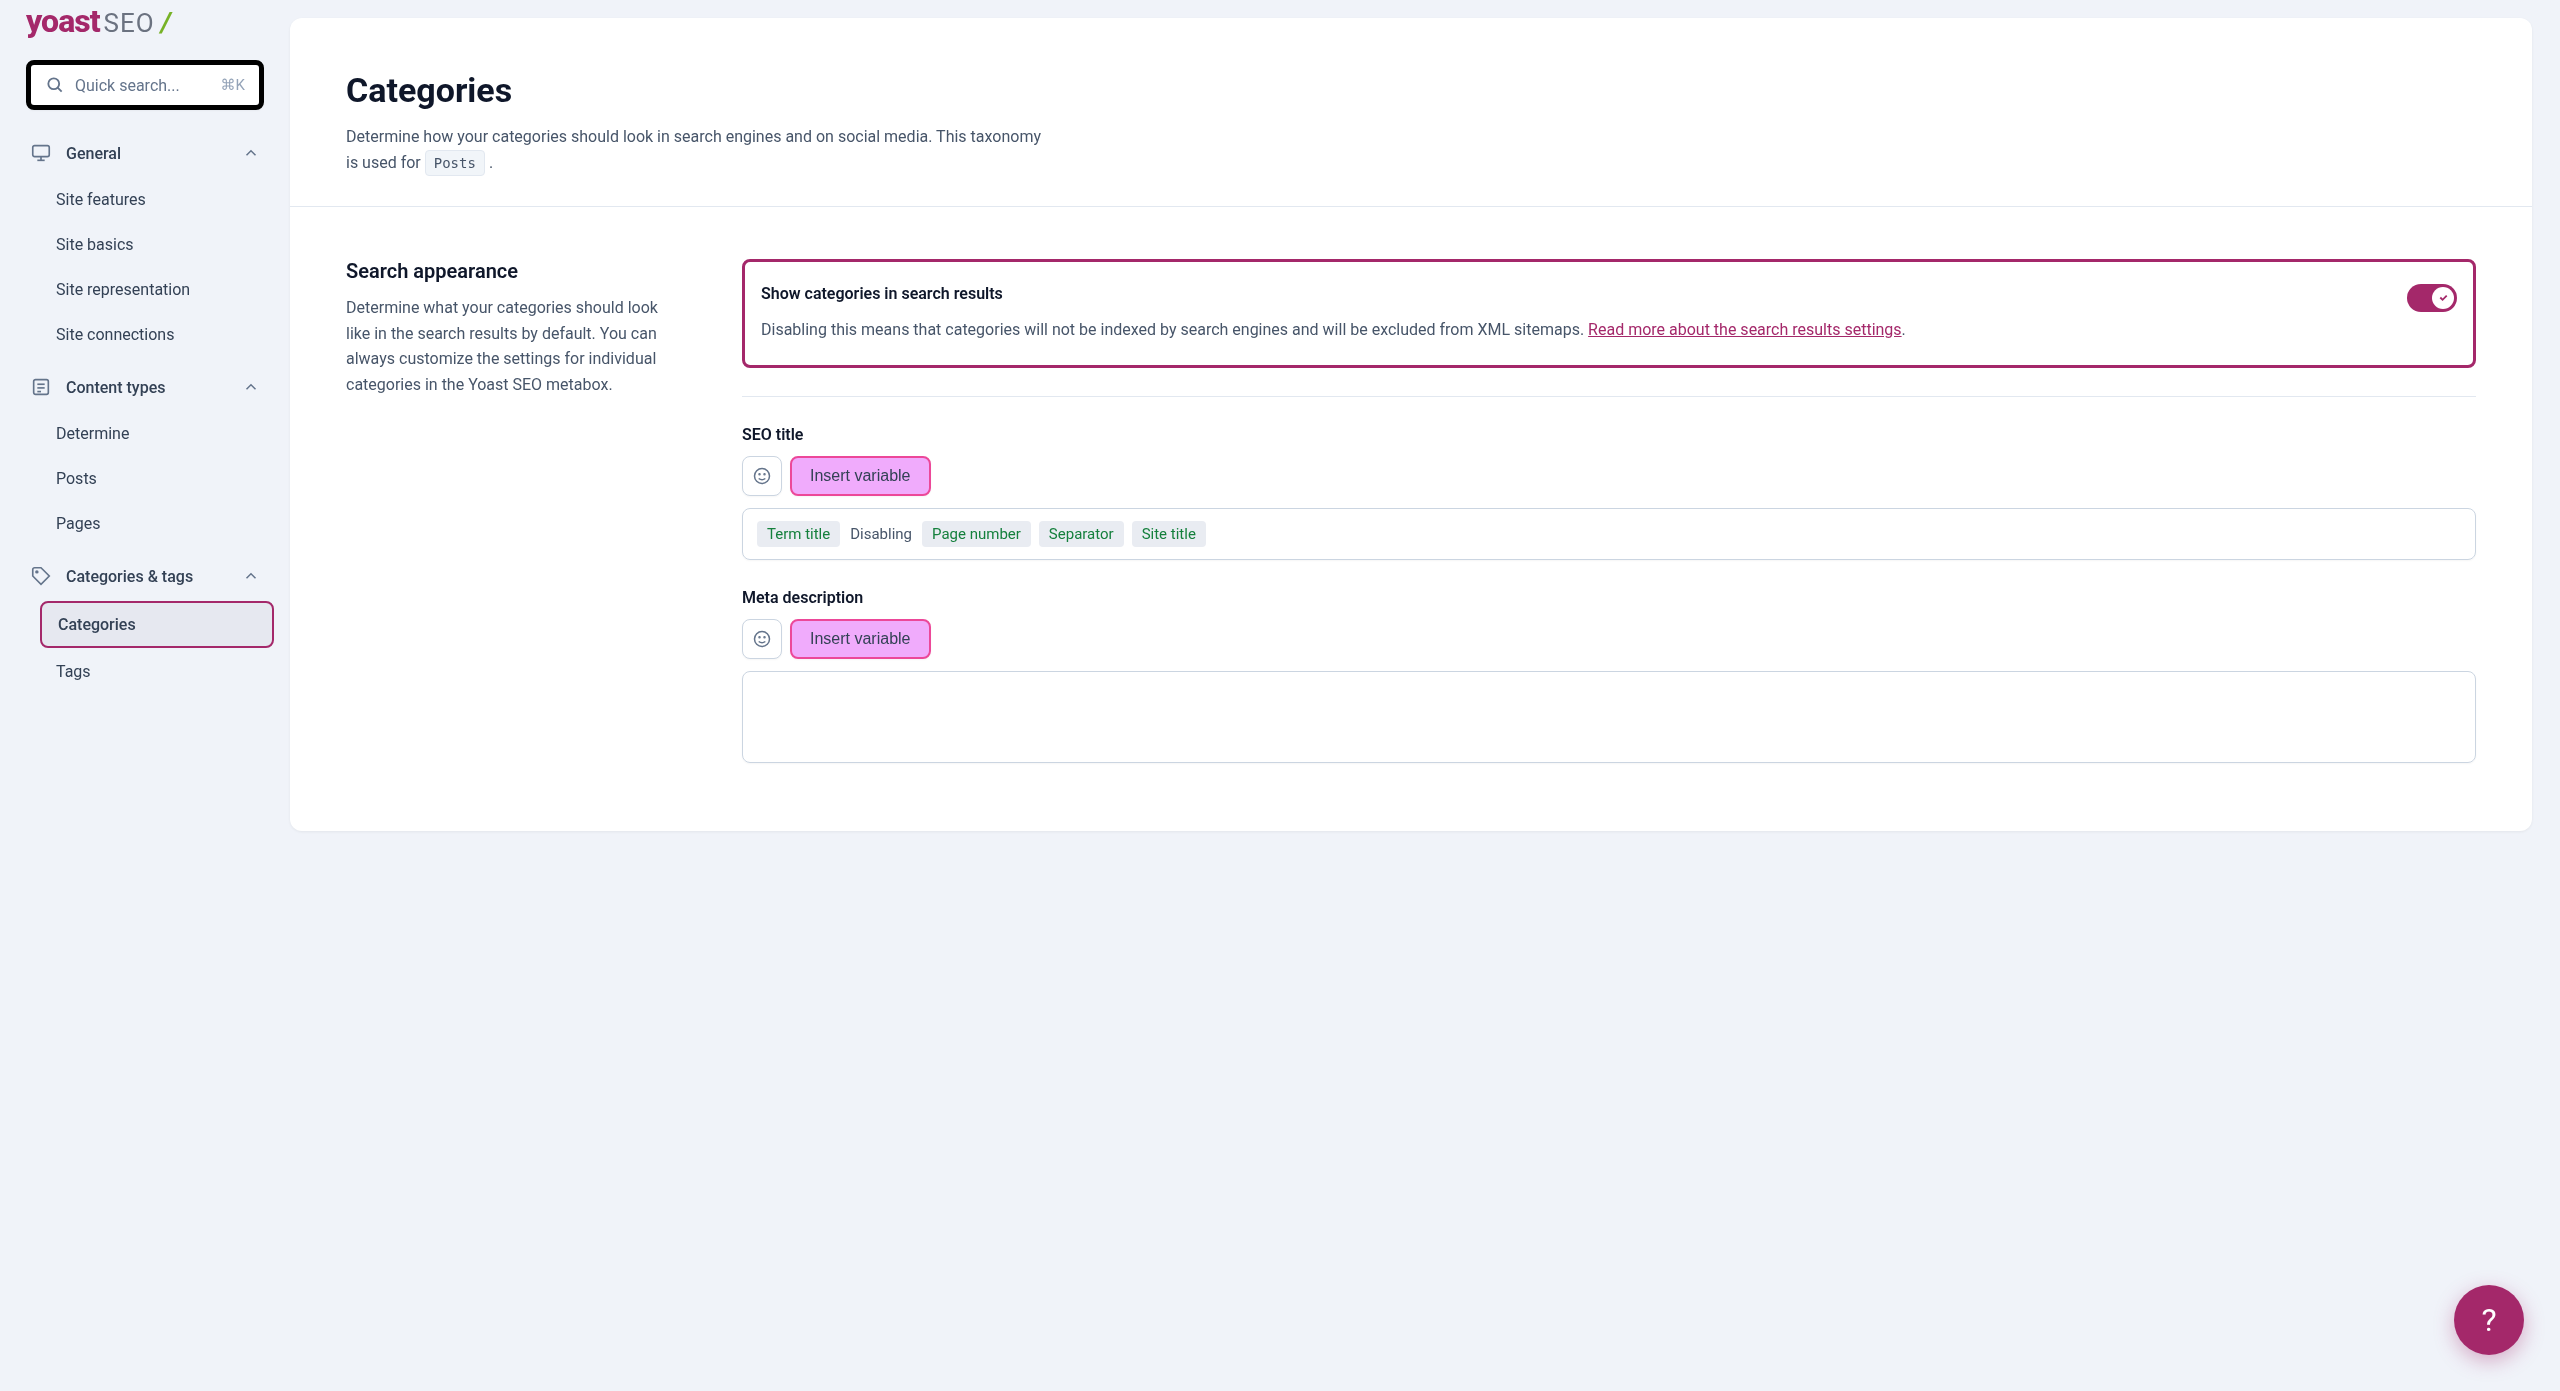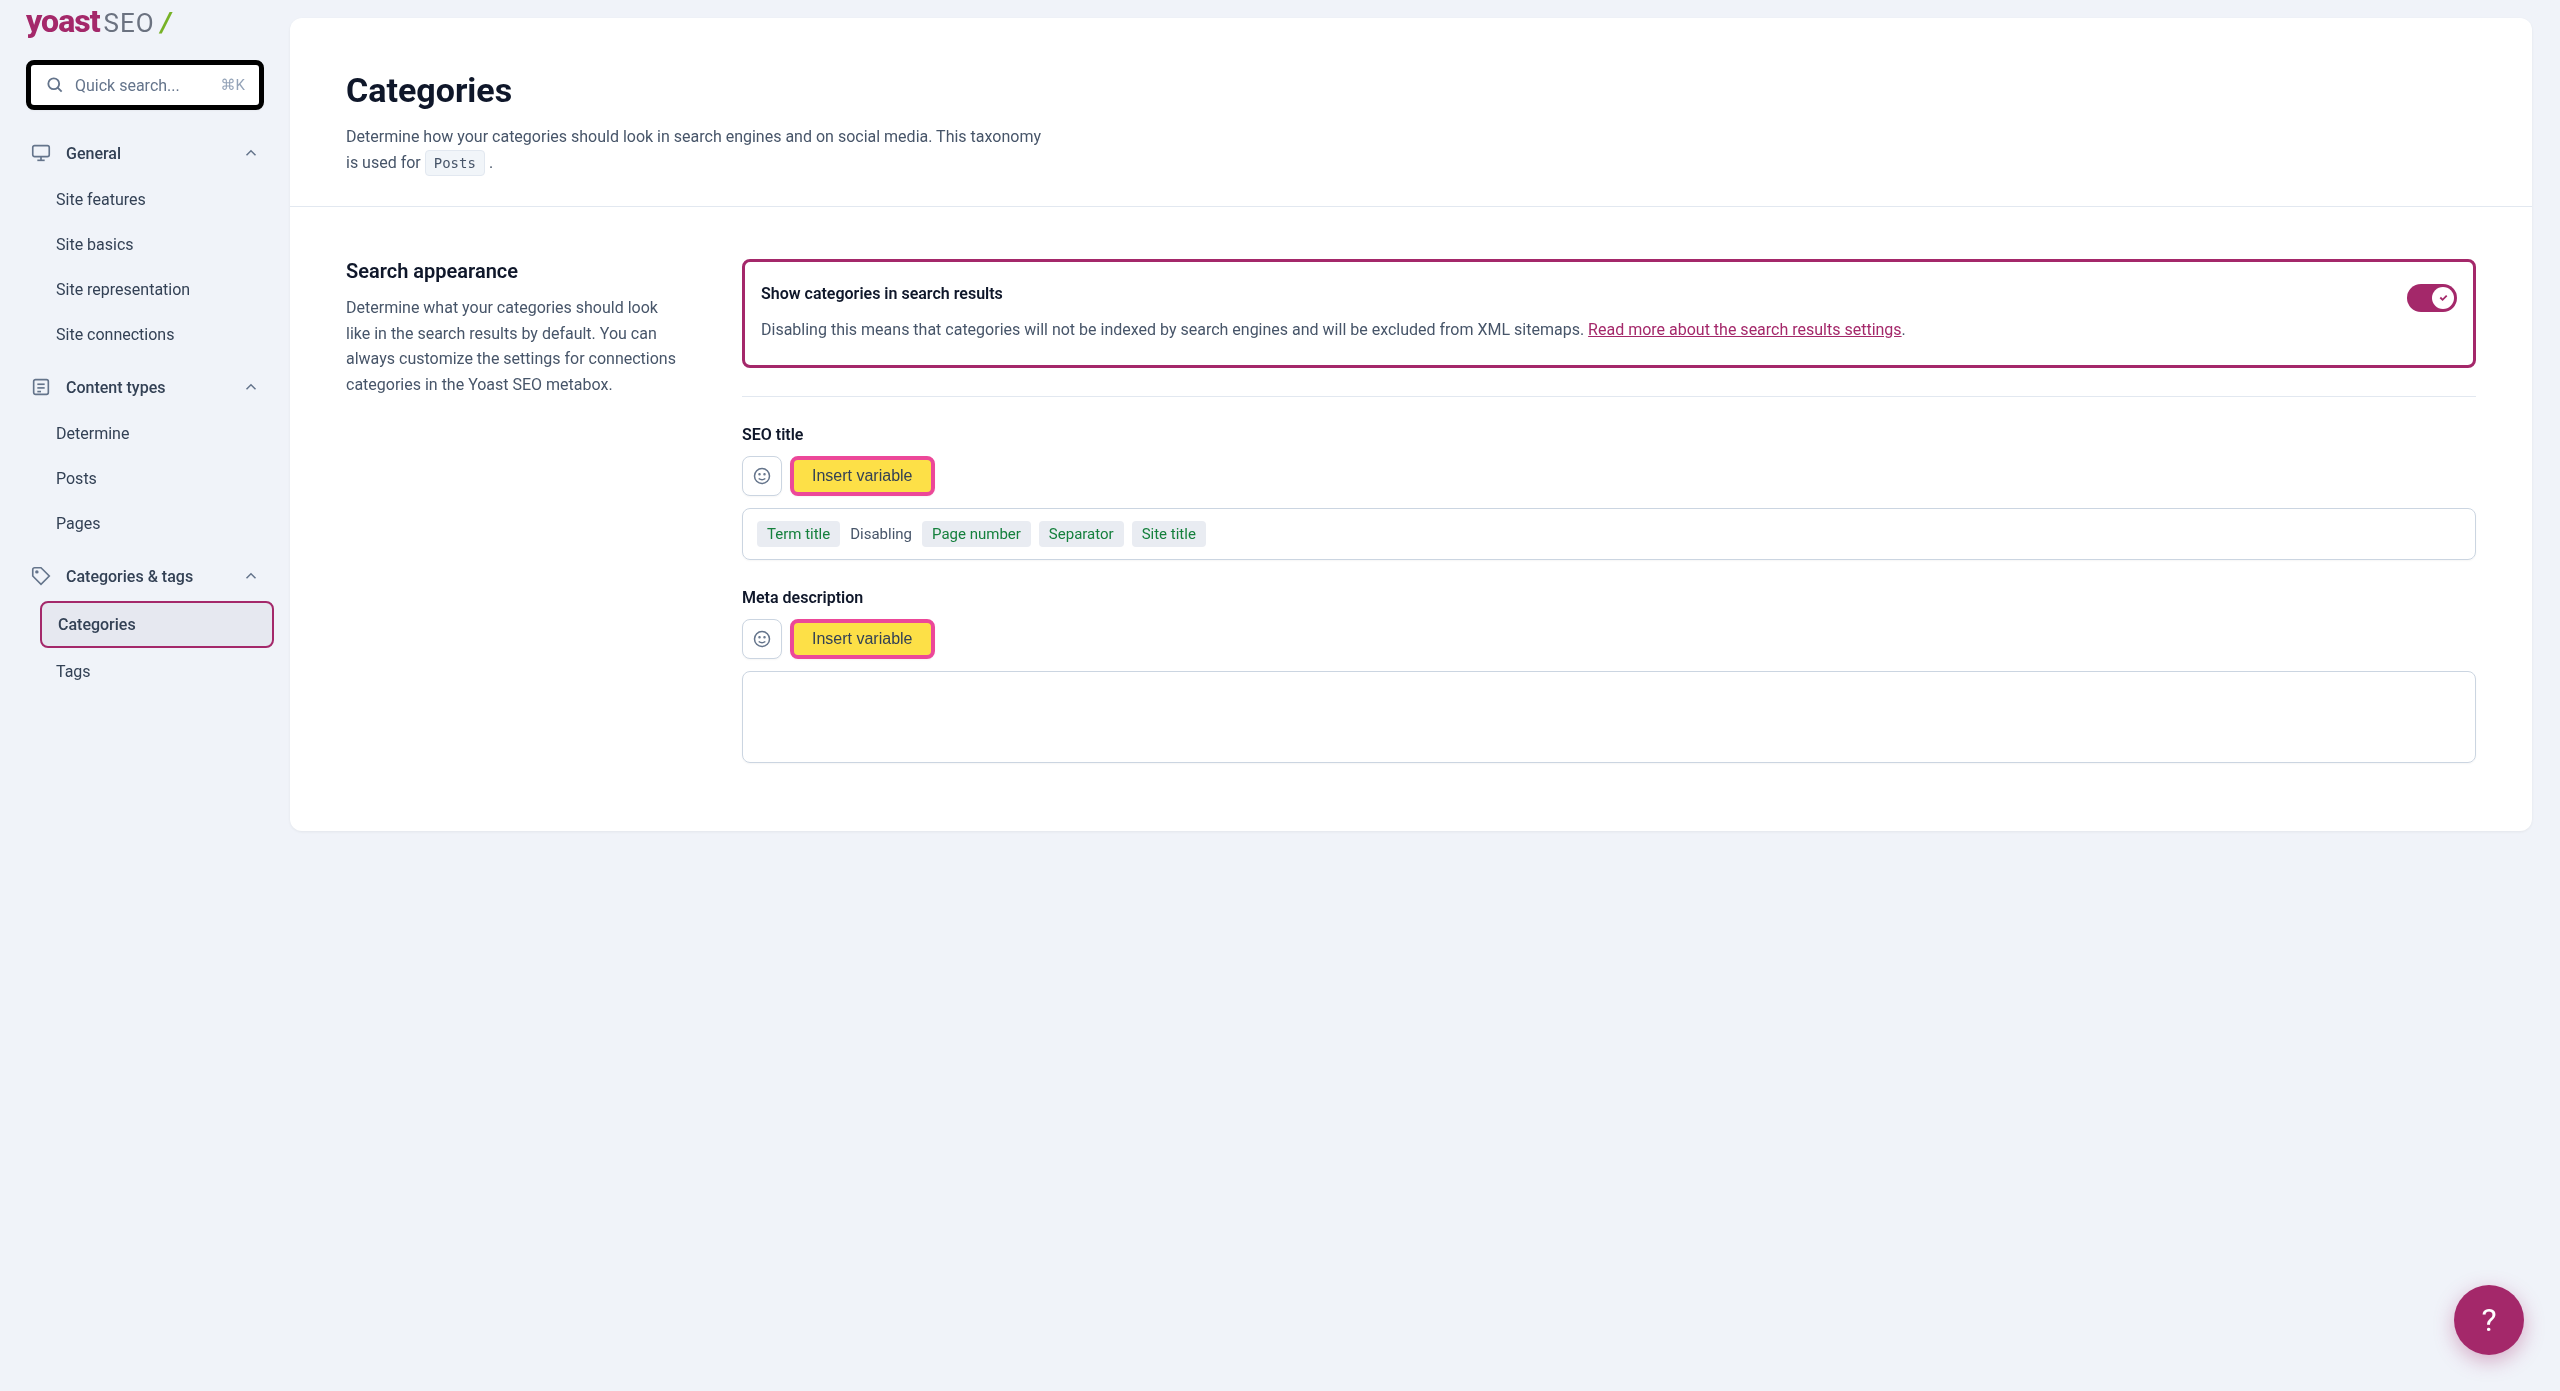--- a/index.html
+++ b/index.html
@@ -190,23 +190,23 @@
     background: #fff;
     display: flex; align-items: center; justify-content: center;
     color: #64748b;
     font-size: 18px;
     cursor: pointer;
     box-shadow: 0 1px 2px rgba(0,0,0,0.04);
   }
   .insert-btn {
     height: 40px;
     padding: 0 18px;
-    border: 4px solid #ec4899;
-    border-radius: 8px;
-    background: #fde047;
+    border: 2px solid #ec4899;
+    border-radius: 8px;
+    background: #f0abfc;
     font-size: 16px;
     color: #334155;
     cursor: pointer;
     box-shadow: 0 1px 2px rgba(0,0,0,0.04);
   }
   
   .var-input {
     border: 1px solid #cbd5e1;
     border-radius: 8px;
     padding: 12px 14px;
@@ -346,21 +346,21 @@
         <h1 class="page-title">Categories</h1>
         <p class="page-desc">
           <span>Determine how your categories should look in search engines and on social media. This taxonomy is used for </span>
           <span class="code-pill">Posts</span><span> .</span>
         </p>
       </div>
 
       <div class="section">
         <div class="section-left">
           <h2 class="section-title">Search appearance</h2>
-          <p class="section-desc">Determine what your categories should look like in the search results by default. You can always customize the settings for connections categories in the Yoast SEO metabox.</p>
+          <p class="section-desc">Determine what your categories should look like in the search results by default. You can always customize the settings for individual categories in the Yoast SEO metabox.</p>
         </div>
 
         <div class="section-right">
 
           <div class="highlight-card">
             <div class="highlight-content">
               <div class="highlight-label">Show categories in search results</div>
               <p class="highlight-text">
                 <span>Disabling this means that categories will not be indexed by search engines and will be excluded from XML sitemaps. </span><a href="#">Read more about the search results settings</a><span>.</span>
               </p>

